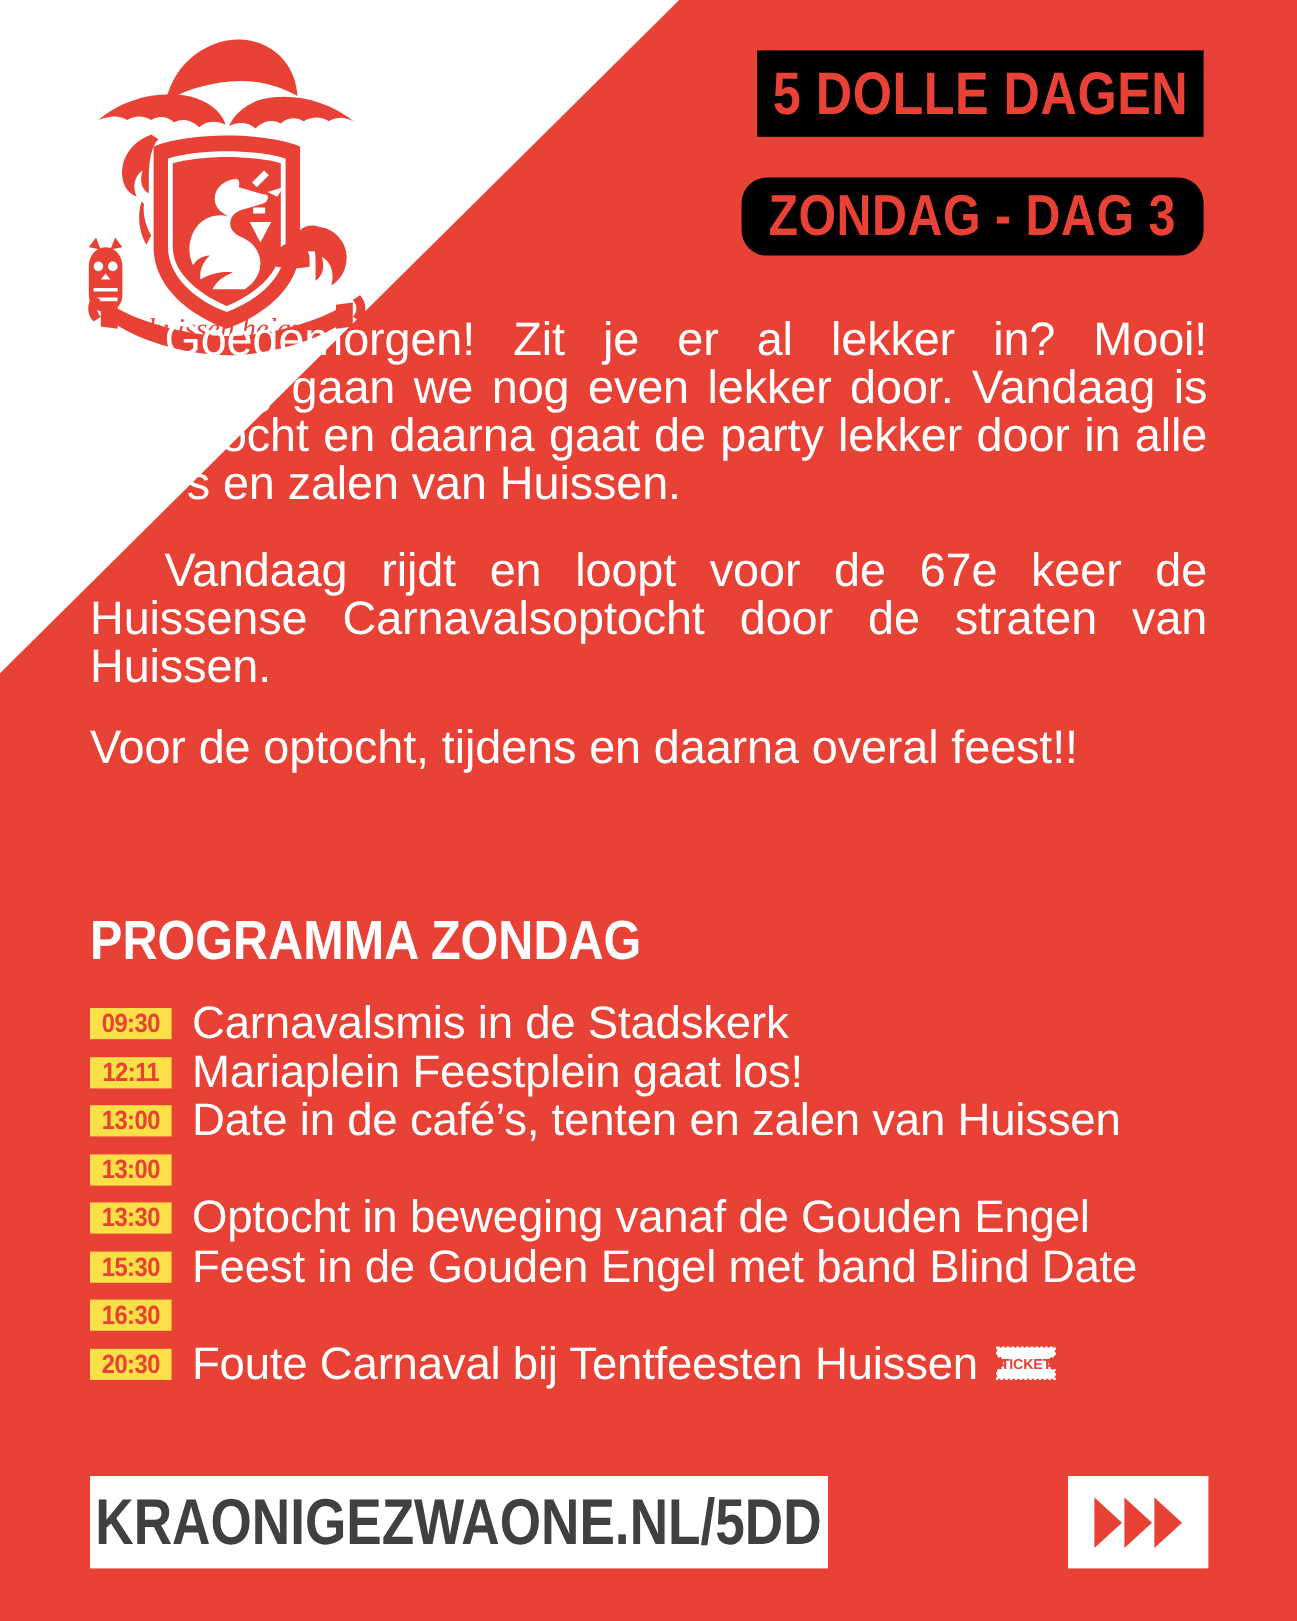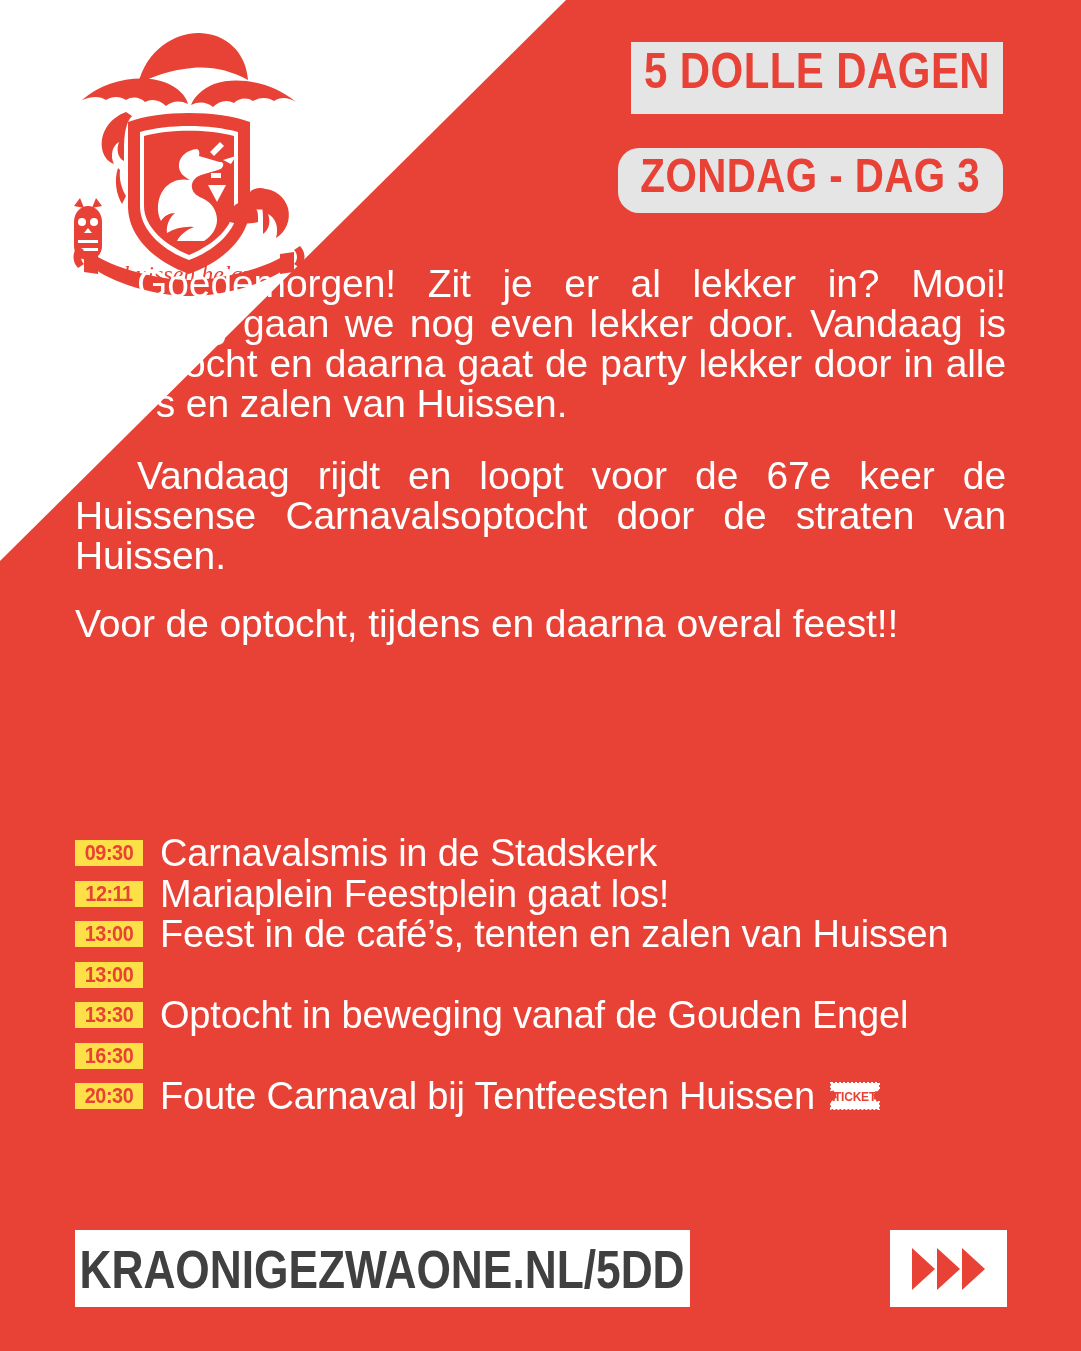--- a/index.html
+++ b/index.html
@@ -25,22 +25,22 @@
   
   .logo{
     position:absolute;left:60px;top:30px;
     width:258px;height:272px;text-decoration:underline;
   }
   .logo svg{display:block;width:100%;height:100%;}
 
   
   .title-box{
     position:absolute;
-    background:#e5e5e5;
-    display:flex;justify-content:center;
+    background:#000000;
+    display:flex;align-items:center;justify-content:center;
     color:#E84135;
     font-family:"Liberation Sans Narrow","Liberation Sans",sans-serif;
     font-weight:bold;
     letter-spacing:0.5px;
     white-space:nowrap;
   }
   .title-box span{
     display:block;
     transform:scaleX(0.84);
     transform-origin:center;
@@ -233,50 +233,59 @@
   <div class="title-box" id="title-box-2">
     <span>ZONDAG - DAG 3</span>
   </div>
 
   <div class="paragraphs">
     <p class="para first">Goedemorgen! Zit je er al lekker in? Mooi! Vandaag gaan we nog even lekker door. Vandaag is de optocht en daarna gaat de party lekker door in alle café's en zalen van Huissen.</p>
     <p class="para second">Vandaag rijdt en loopt voor de 67e keer de Huissense Carnavalsoptocht door de straten van Huissen.</p>
     <p class="para third">Voor de optocht, tijdens en daarna overal feest!!</p>
   </div>
 
+  <div class="prog-heading">
+    <span>PROGRAMMA ZONDAG</span>
+  </div>
 
   <div class="schedule" id="schedule-list">
       <div class="sched-row">
         <div class="time-badge">
           <span>09:30</span>
         </div>
         <div class="sched-text"><span>Carnavalsmis in de Stadskerk</span></div>
       </div>
       <div class="sched-row">
         <div class="time-badge">
           <span>12:11</span>
         </div>
         <div class="sched-text"><span>Mariaplein Feestplein gaat los!</span></div>
       </div>
       <div class="sched-row">
         <div class="time-badge">
           <span>13:00</span>
         </div>
-        <div class="sched-text"><span>Feest in de café’s, tenten en zalen van Huissen</span></div>
+        <div class="sched-text"><span>Date in de café’s, tenten en zalen van Huissen</span></div>
       </div>
       <div class="sched-row">
         <div class="time-badge">
           <span>13:00</span>
         </div>
       </div>
       <div class="sched-row">
         <div class="time-badge">
           <span>13:30</span>
         </div>
         <div class="sched-text"><span>Optocht in beweging vanaf de Gouden Engel</span></div>
+      </div>
+      <div class="sched-row">
+        <div class="time-badge">
+          <span>15:30</span>
+        </div>
+        <div class="sched-text"><span>Feest in de Gouden Engel met band Blind Date</span></div>
       </div>
       <div class="sched-row">
         <div class="time-badge">
           <span>16:30</span>
         </div>
       </div>
       <div class="sched-row">
         <div class="time-badge">
           <span>20:30</span>
         </div>

